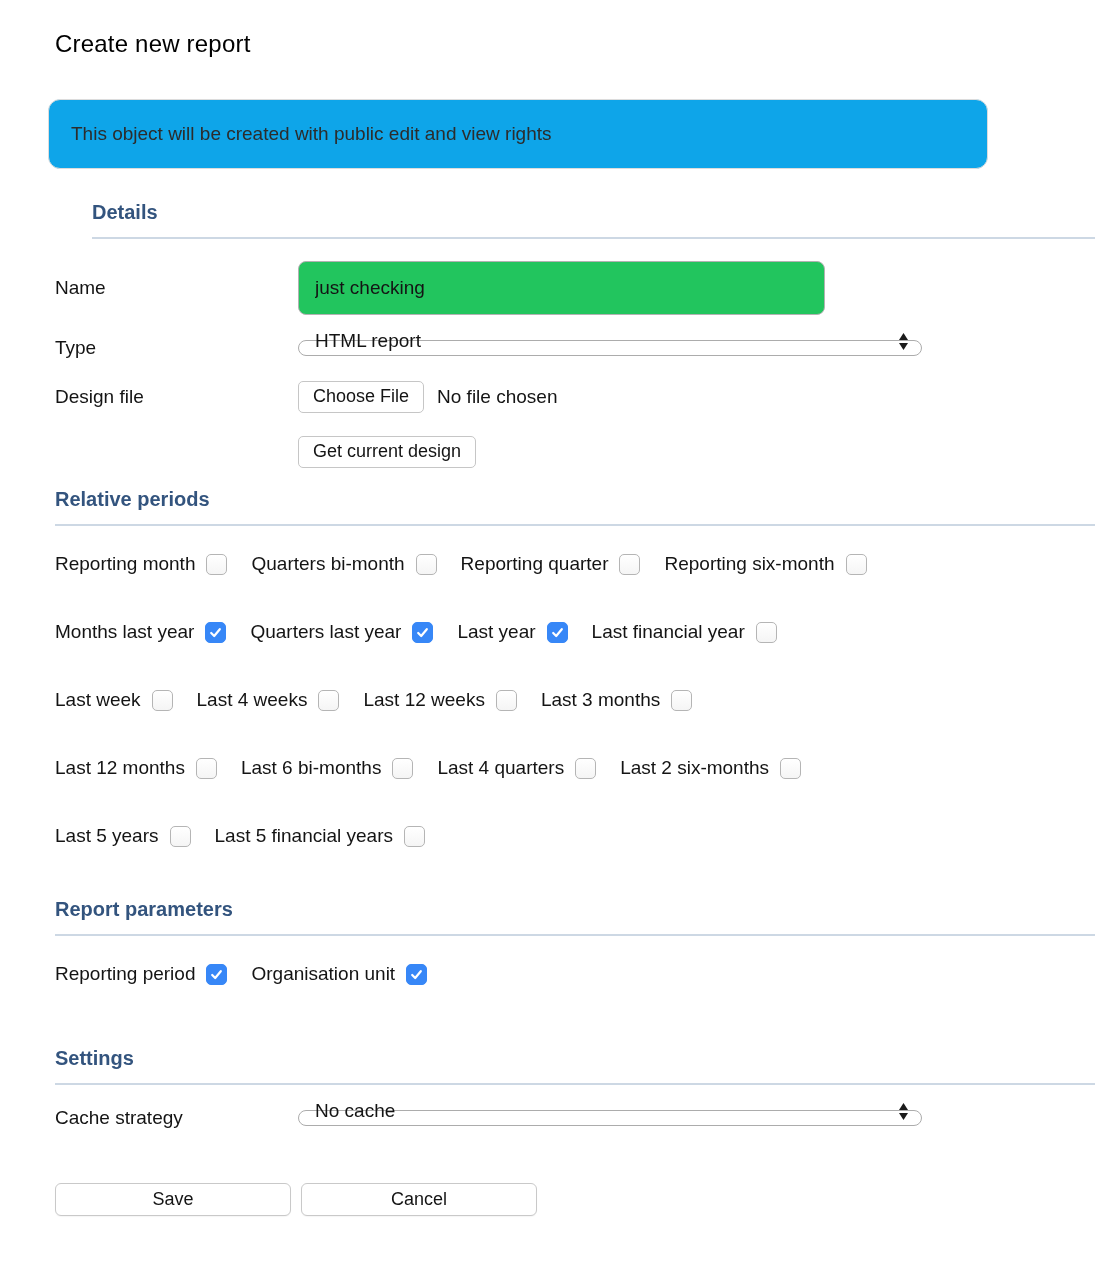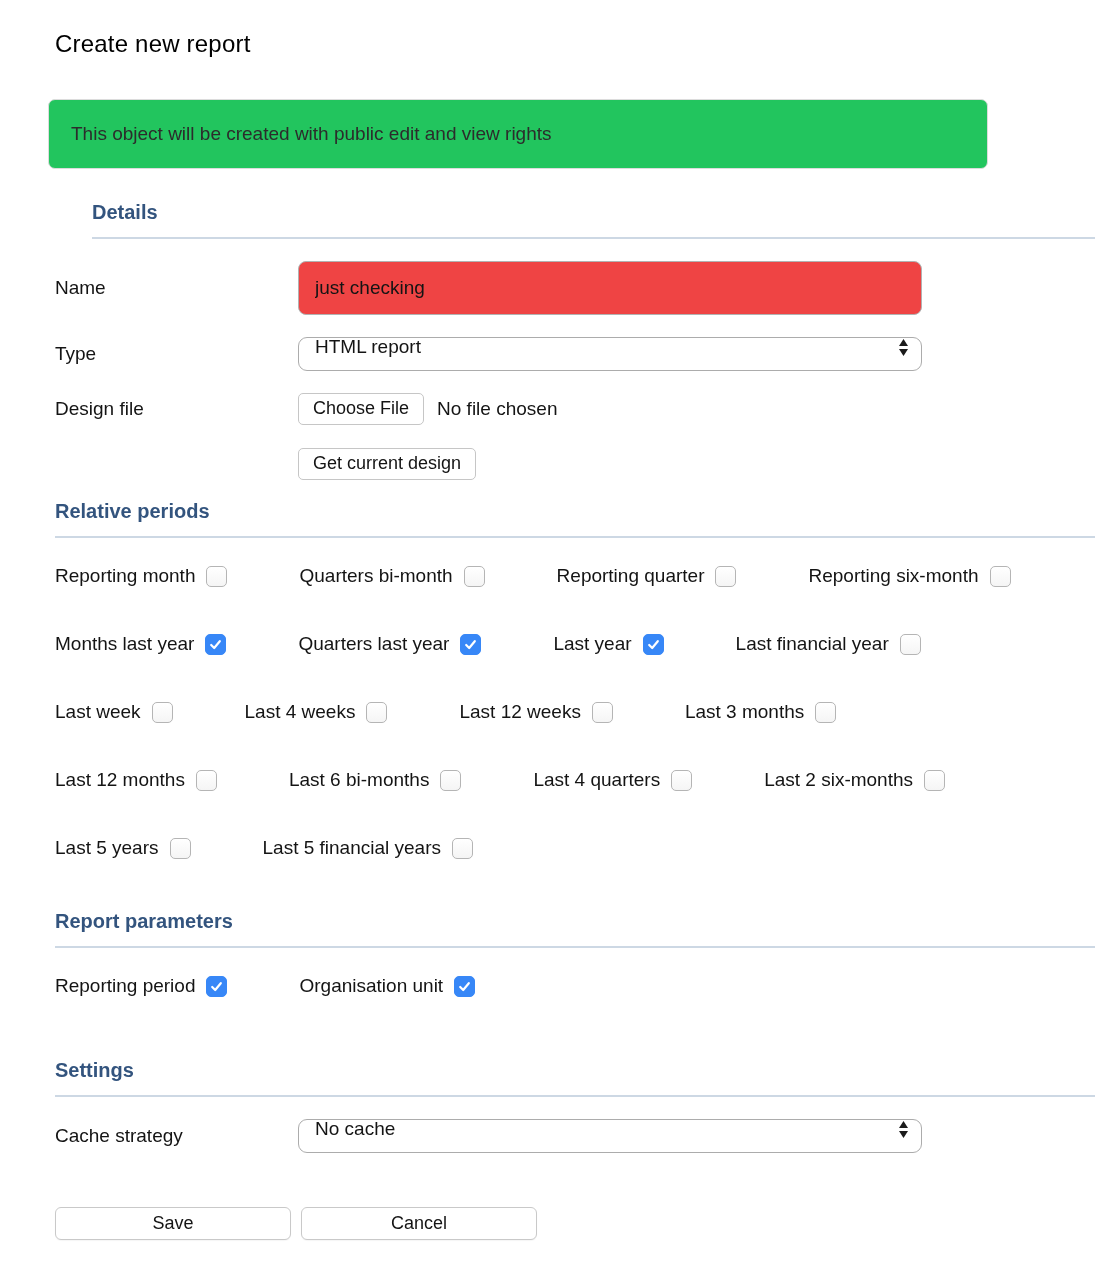--- a/index.html
+++ b/index.html
@@ -21,23 +21,23 @@
     font-weight: 400;
     color: #000000;
     letter-spacing: 0.2px;
   }
 
   
   .notice {
     margin-top: 41px;
     margin-left: -7px;
     width: 940px;
-    background: #22c55e;
+    background: #0ea5e9;
     border: 1px solid #dcdcdc;
-    border-radius: 7px;
+    border-radius: 12px;
     padding: 23px 22px;
     font-size: 19px;
     color: #2c2c2c;
   }
 
   
   .section-heading {
     font-size: 20px;
     font-weight: 700;
     color: #33547e;
@@ -58,35 +58,35 @@
   .form-row.top { align-items: flex-start; }
   .form-label {
     width: 243px;
     flex: 0 0 243px;
     font-size: 19px;
     color: #141414;
   }
   .form-row.top .form-label { padding-top: 5px; }
 
   .text-input {
-    width: 624px;
+    width: 527px;
     height: 54px;
     border: 1px solid #b2b2b2;
     border-radius: 8px;
     font-family: inherit;
     font-size: 19px;
     color: #141414;
     padding: 11px 16px;
     outline: none;
-    background: #ef4444;
+    background: #22c55e;
   }
 
   .select {
     width: 624px;
-    height: 34px;
+    height: 16px;
     border: 1px solid #acacac;
     border-radius: 9px;
     background: #fff;
     display: flex;
     align-items: center;
     justify-content: space-between;
     padding: 0 12px 14px 16px;
     font-size: 19px;
     color: #141414;
     cursor: default;
@@ -107,21 +107,20 @@
   .file-row { display: flex; align-items: center; }
   .no-file { font-size: 19px; margin-left: 13px; color: #141414; }
   .design-btn { margin-top: 23px; }
 
   
   .cb-rows { margin-top: 6px; }
   .cb-row {
     display: flex;
     align-items: center;
     margin-top: 46px;
-    gap: 48px;
   }
   .cb-row:first-child { margin-top: 27px; }
   .cb-item {
     display: flex;
     align-items: center;
     margin-right: 24px;
     cursor: default;
   }
   .cb-label { font-size: 19px; color: #141414; margin-right: 11px; white-space: nowrap; }
   .cb {

